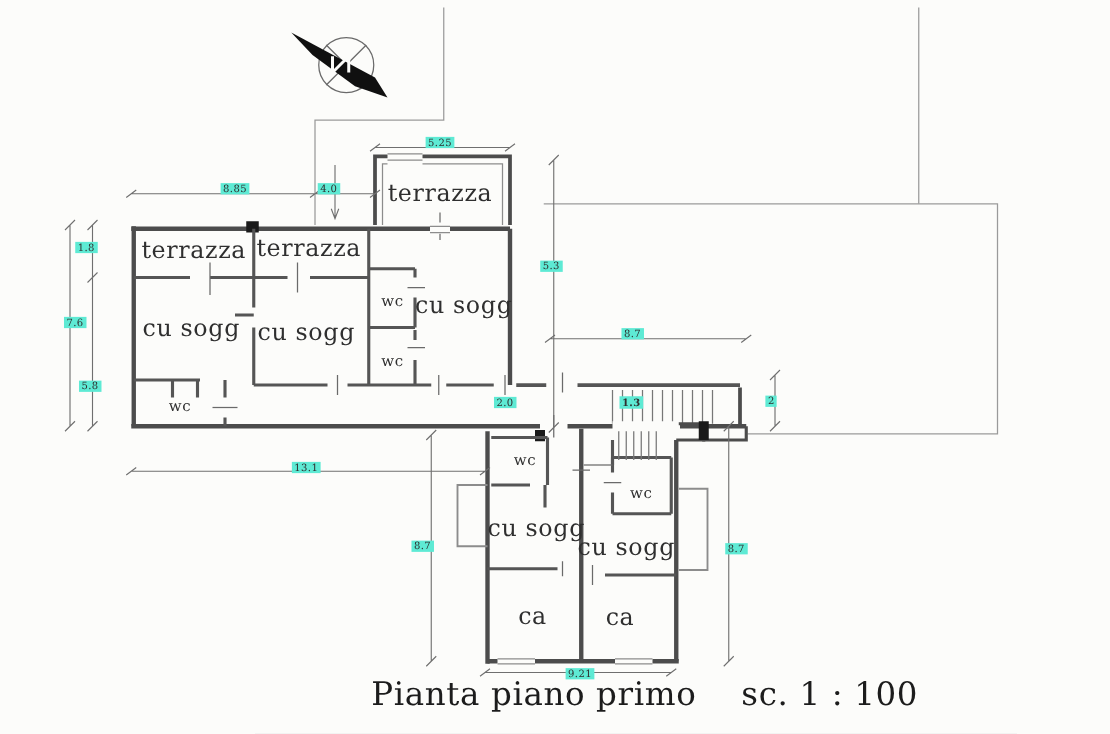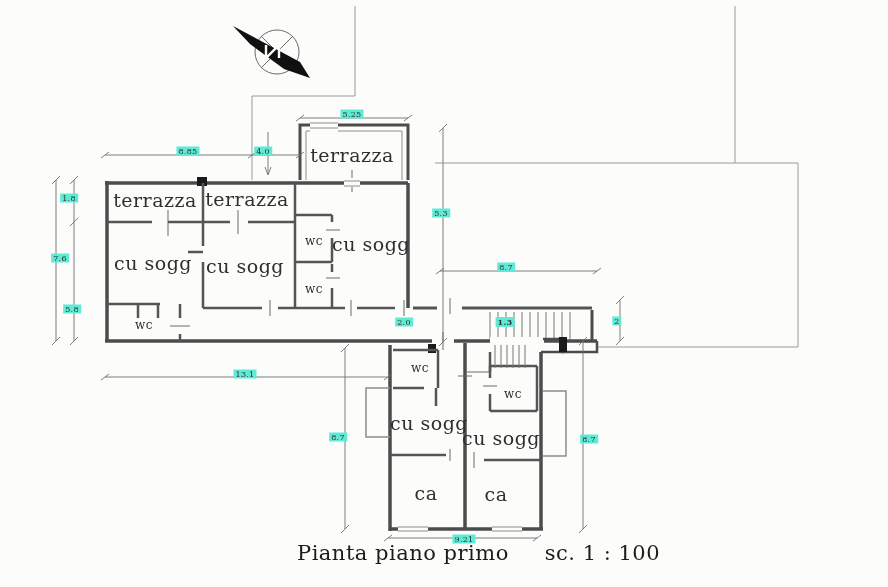--- a/index.html
+++ b/index.html
@@ -11,21 +11,21 @@
     font-family:"DejaVu Serif","Liberation Serif",serif;
   }
   .canvas svg{position:absolute;left:0;top:0;}
   .labels{position:absolute;left:0;top:0;width:100%;height:100%;}
   .labels span{position:absolute;transform:translate(-50%,-50%);white-space:nowrap;color:#2f2f2f;}
   .room{font-size:19px;letter-spacing:.5px;}
   .room.small{font-size:12px;text-align:right;}
   .dim{font-size:8px;color:#4d4d4d;background:#5eead4;padding:0 2px;letter-spacing:.3px;}
   .title-line{
     position:absolute;left:297px;top:541px;
-    font-size:21px;color:#1c1c1c;letter-spacing:.5px;
+    font-size:26px;color:#1c1c1c;letter-spacing:.5px;
     white-space:nowrap;
   }
   .title-gap{display:inline-block;width:36px;}
 </style>
 </head>
 <body>
 
 <div class="canvas">
 
   <svg width="888" height="587" viewBox="0 0 888 587">

